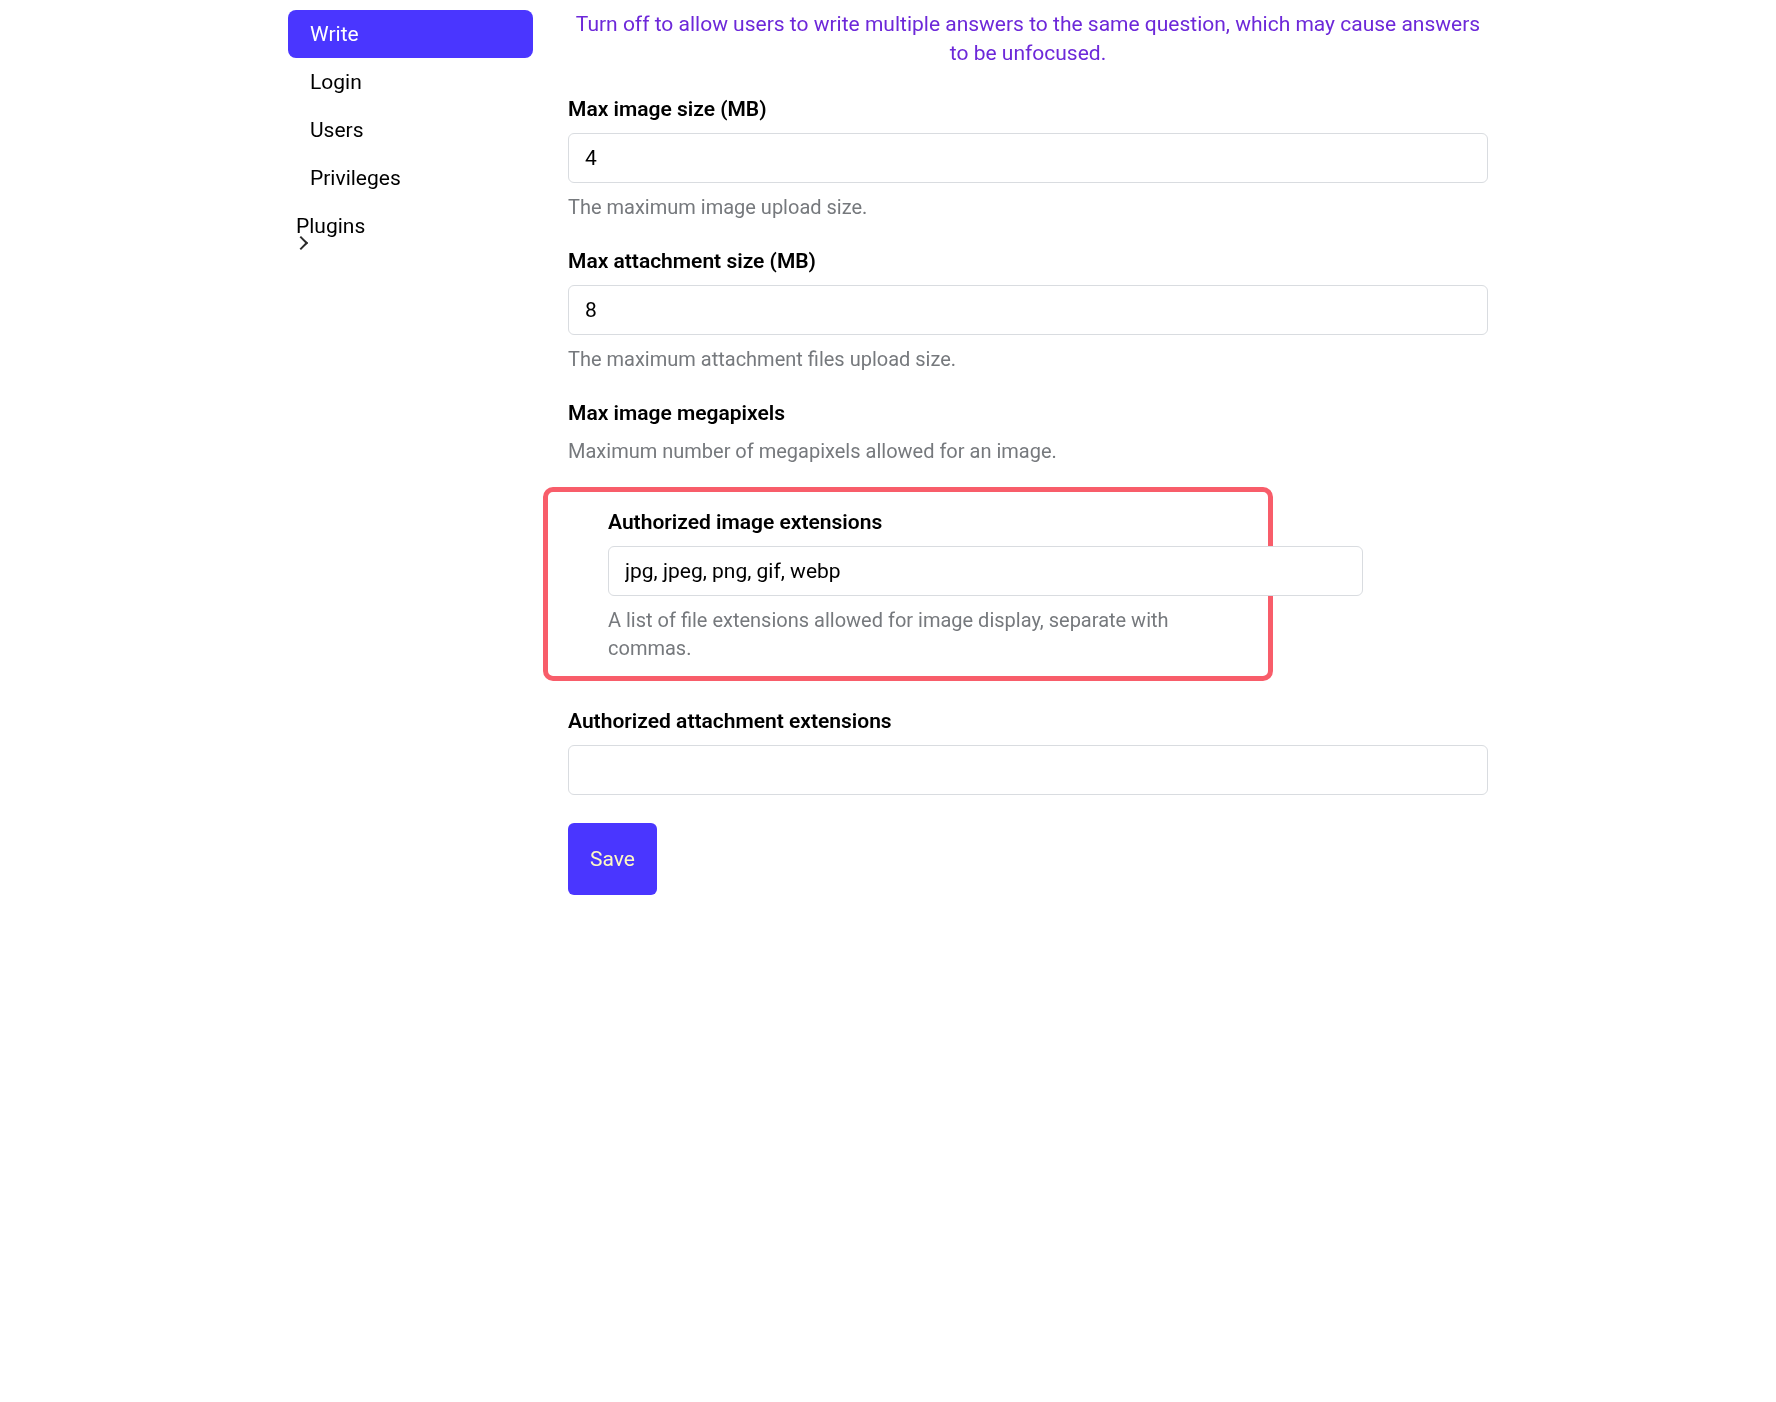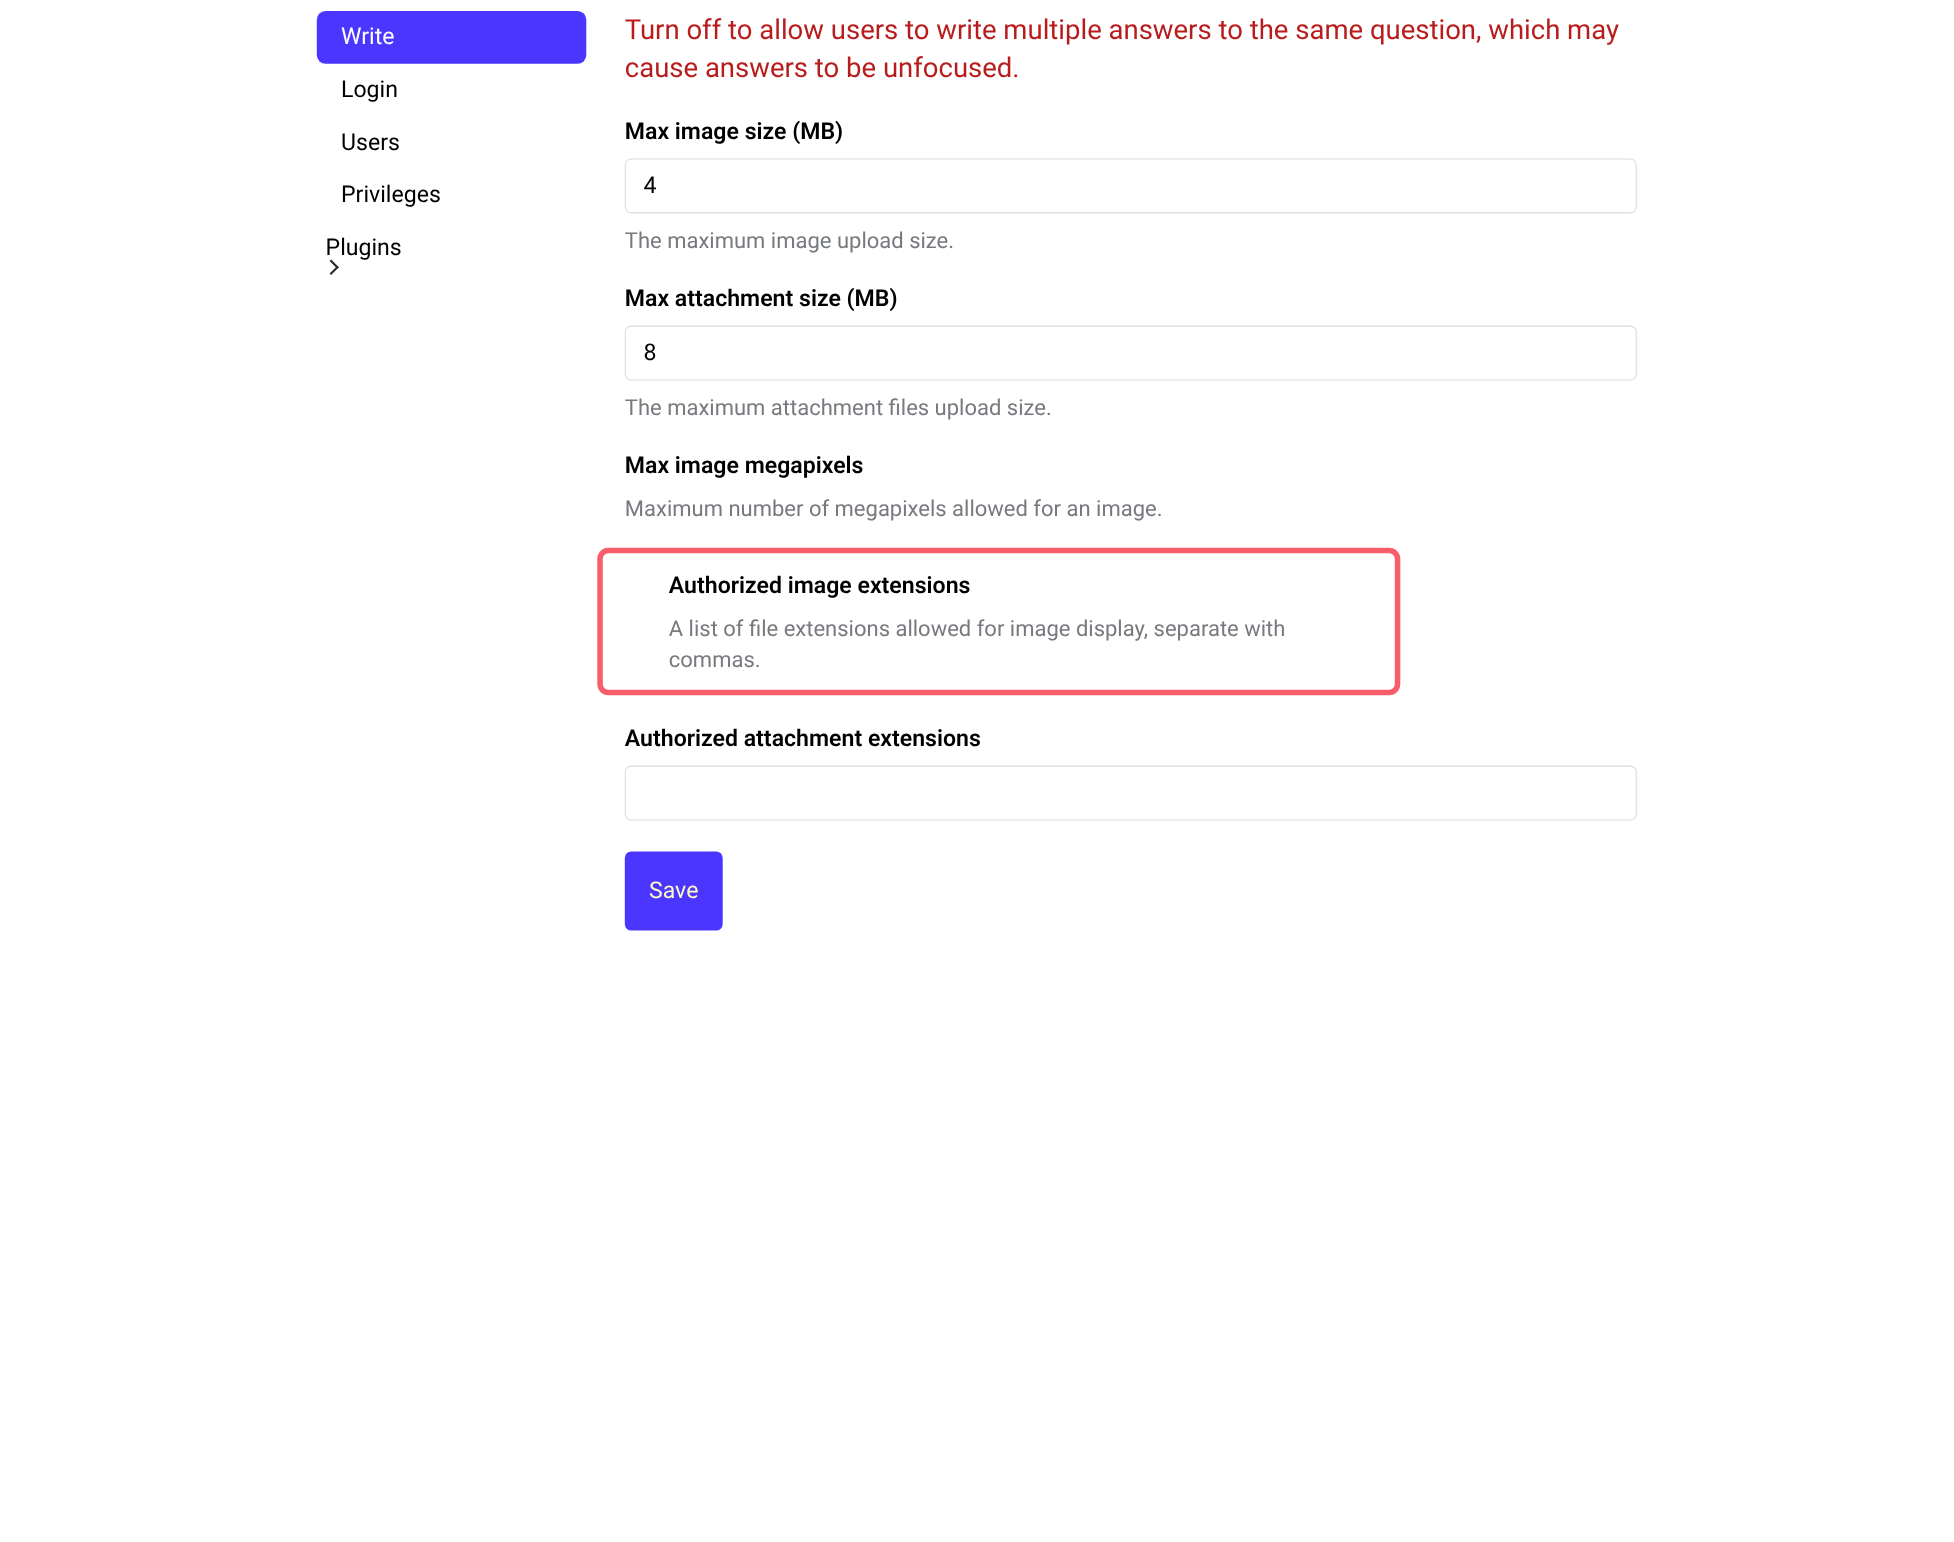--- a/index.html
+++ b/index.html
@@ -48,24 +48,25 @@
       height: 10px;
       border-top: 2px solid #2b2b2b;
       border-right: 2px solid #2b2b2b;
       transform: rotate(45deg);
     }
     .main {
       flex: 1;
       padding-left: 20px;
     }
     .description-text {
-      color: #b91c1c;
-      font-size: 25px;
+      color: #6d28d9;
+      font-size: 21px;
       line-height: 1.4;
       margin-bottom: 28px;
+      text-align: center;
     }
     .form-group {
       margin-bottom: 28px;
     }
     .form-label {
       font-size: 21px;
       font-weight: 600;
       color: #000;
       display: block;
       margin-bottom: 12px;
@@ -153,20 +154,21 @@
     </div>
 
     <div class="form-group">
       <label class="form-label">Max image megapixels</label>
       <div class="form-help">Maximum number of megapixels allowed for an image.</div>
     </div>
 
     <div class="highlight-box">
       <div class="form-group">
         <label class="form-label">Authorized image extensions</label>
+        <input type="text" class="form-input" value="jpg, jpeg, png, gif, webp" style="">
         <div class="form-help">A list of file extensions allowed for image display, separate with commas.</div>
       </div>
     </div>
 
     <div class="form-group">
       <label class="form-label">Authorized attachment extensions</label>
       <input type="text" class="form-input" value="" style="">
     </div>
 
     <button class="save-button">Save</button>

